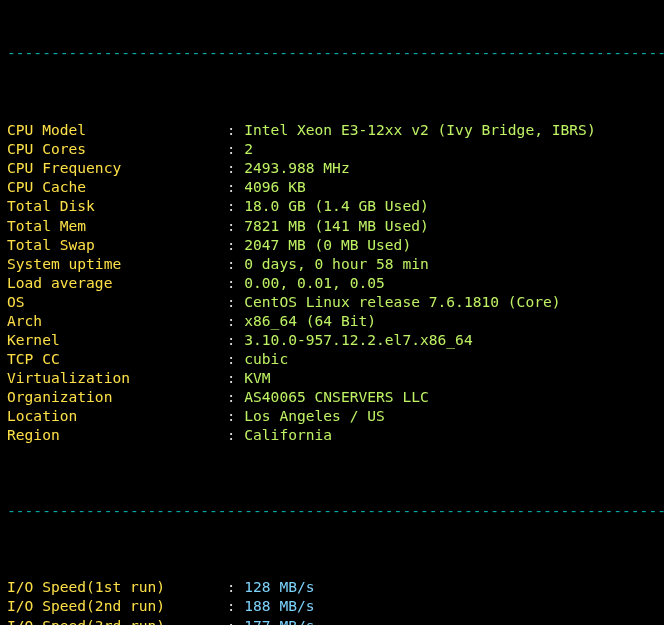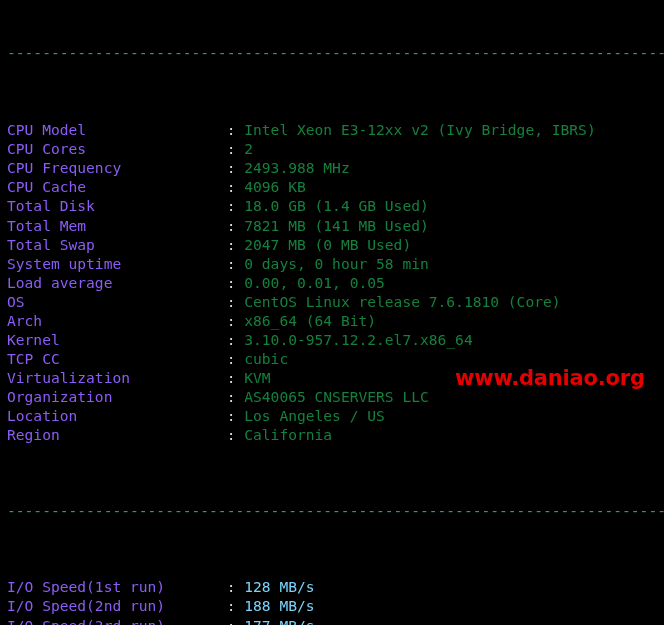--- a/index.html
+++ b/index.html
@@ -48,23 +48,23 @@
   .rule {
     height: 19.05px;
     line-height: 19.05px;
     white-space: pre;
     overflow: hidden;
     color: #00aaaa;
   }
 
   .pad-left { padding-left: 7px; }
 
-  .label   { color: #8b5cf6; }
+  .label   { color: #fde047; }
   .colon   { color: #d8d8d8; }
-  .val-cyan{ color: #15803d; }
+  .val-cyan{ color: #bef264; }
   .val-yel { color: #7dd3fc; }
 
   #watermark {
     position: absolute;
     left: 455px;
     top: 368px;
     color: #e60000;
     font-family: "DejaVu Sans", "Liberation Sans", sans-serif;
     font-weight: bold;
     font-size: 21px;
@@ -83,15 +83,14 @@
   <div id="sysinfo-block"><div class="line pad-left"><span class="label">CPU Model                </span><span class="colon">: </span><span class="val-cyan">Intel Xeon E3-12xx v2 (Ivy Bridge, IBRS)</span></div><div class="line pad-left"><span class="label">CPU Cores                </span><span class="colon">: </span><span class="val-cyan">2</span></div><div class="line pad-left"><span class="label">CPU Frequency            </span><span class="colon">: </span><span class="val-cyan">2493.988 MHz</span></div><div class="line pad-left"><span class="label">CPU Cache                </span><span class="colon">: </span><span class="val-cyan">4096 KB</span></div><div class="line pad-left"><span class="label">Total Disk               </span><span class="colon">: </span><span class="val-cyan">18.0 GB (1.4 GB Used)</span></div><div class="line pad-left"><span class="label">Total Mem                </span><span class="colon">: </span><span class="val-cyan">7821 MB (141 MB Used)</span></div><div class="line pad-left"><span class="label">Total Swap               </span><span class="colon">: </span><span class="val-cyan">2047 MB (0 MB Used)</span></div><div class="line pad-left"><span class="label">System uptime            </span><span class="colon">: </span><span class="val-cyan">0 days, 0 hour 58 min</span></div><div class="line pad-left"><span class="label">Load average             </span><span class="colon">: </span><span class="val-cyan">0.00, 0.01, 0.05</span></div><div class="line pad-left"><span class="label">OS                       </span><span class="colon">: </span><span class="val-cyan">CentOS Linux release 7.6.1810 (Core)</span></div><div class="line pad-left"><span class="label">Arch                     </span><span class="colon">: </span><span class="val-cyan">x86_64 (64 Bit)</span></div><div class="line pad-left"><span class="label">Kernel                   </span><span class="colon">: </span><span class="val-cyan">3.10.0-957.12.2.el7.x86_64</span></div><div class="line pad-left"><span class="label">TCP CC                   </span><span class="colon">: </span><span class="val-cyan">cubic</span></div><div class="line pad-left"><span class="label">Virtualization           </span><span class="colon">: </span><span class="val-cyan">KVM</span></div><div class="line pad-left"><span class="label">Organization             </span><span class="colon">: </span><span class="val-cyan">AS40065 CNSERVERS LLC</span></div><div class="line pad-left"><span class="label">Location                 </span><span class="colon">: </span><span class="val-cyan">Los Angeles / US</span></div><div class="line pad-left"><span class="label">Region                   </span><span class="colon">: </span><span class="val-cyan">California</span></div></div>
 
   <div class="rule"><span class="pad-left">------------------------------------------------------------------------------</span></div>
 
   <div id="iospeed-block"><div class="line pad-left"><span class="label">I/O Speed(1st run)       </span><span class="colon">: </span><span class="val-yel">128 MB/s</span></div><div class="line pad-left"><span class="label">I/O Speed(2nd run)       </span><span class="colon">: </span><span class="val-yel">188 MB/s</span></div><div class="line pad-left"><span class="label">I/O Speed(3rd run)       </span><span class="colon">: </span><span class="val-yel">177 MB/s</span></div></div>
 
   
 
   
 
-  <div id="watermark">www.daniao.org</div>
 
 </div>
 
 </body></html>

